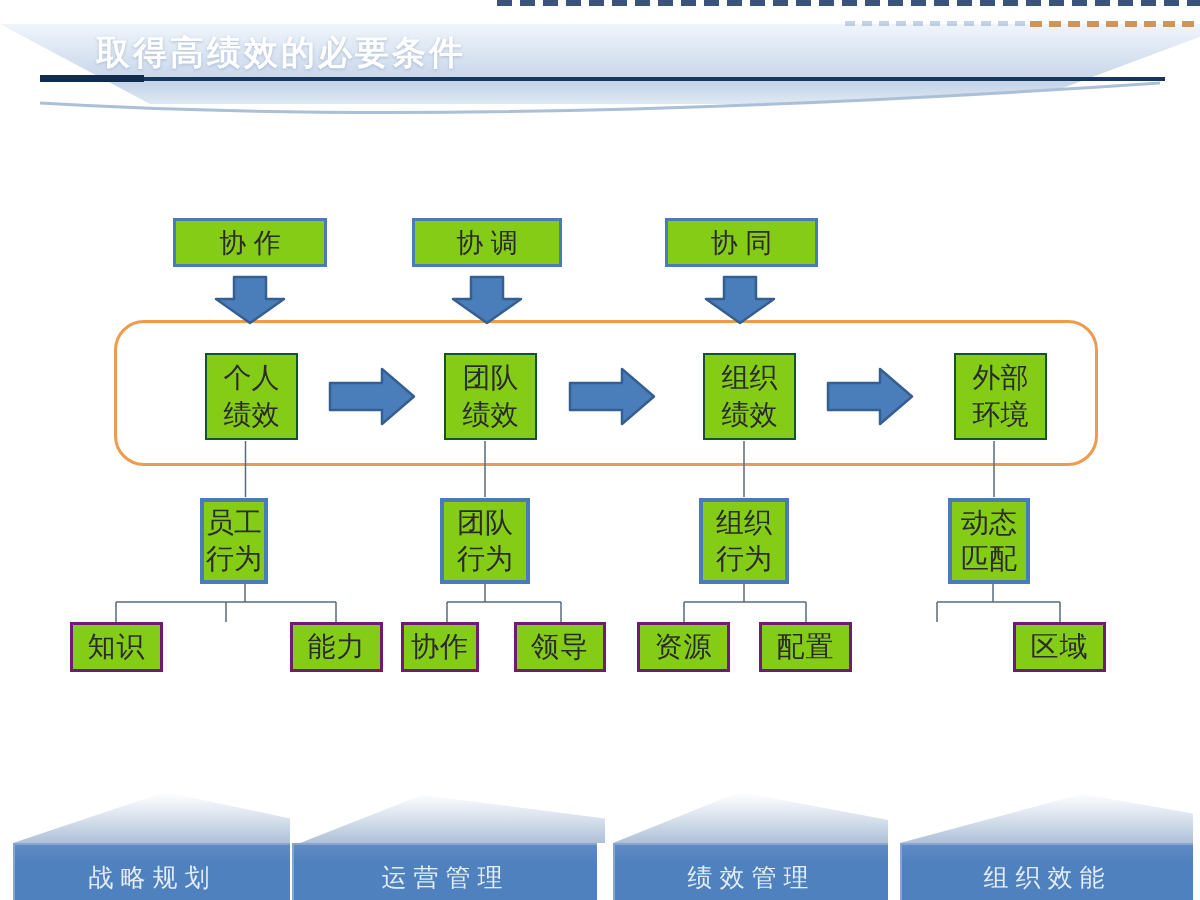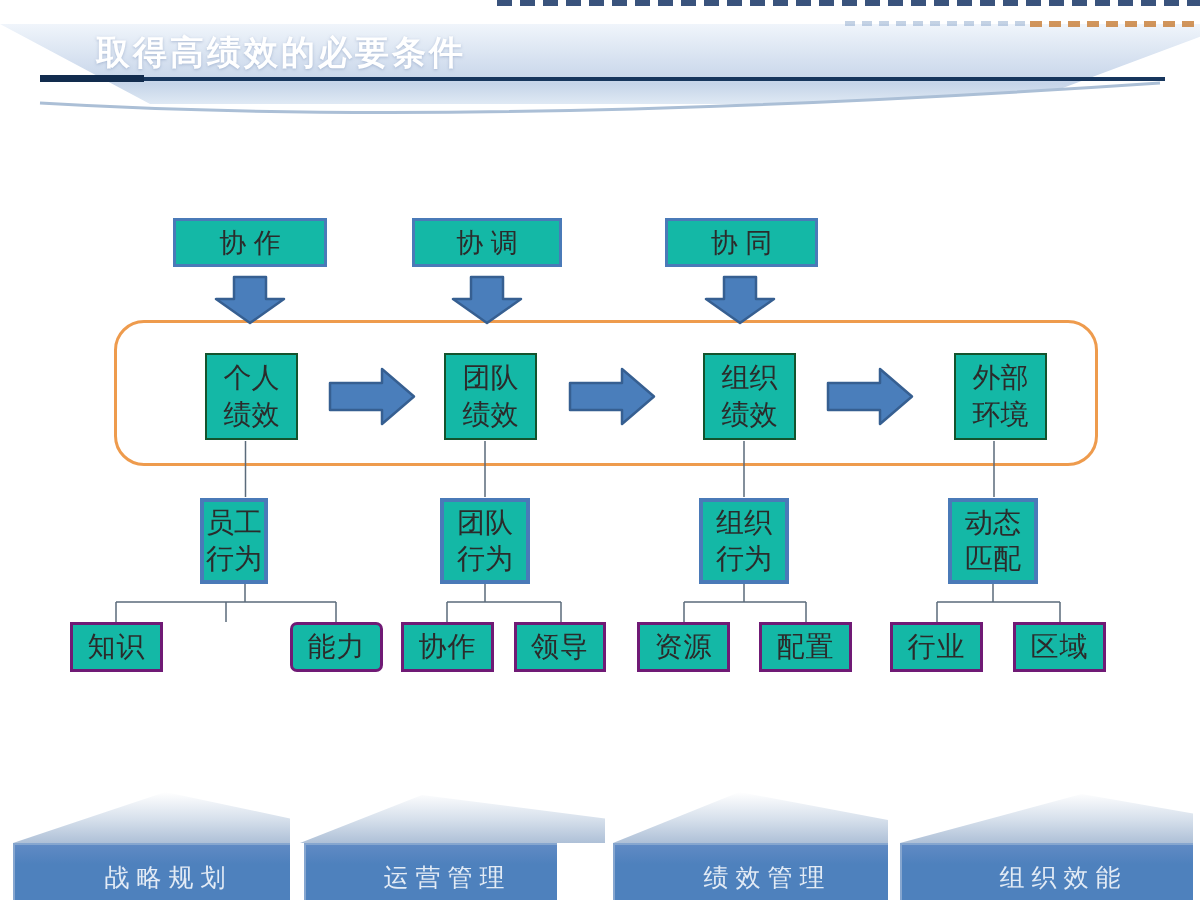--- a/index.html
+++ b/index.html
@@ -20,35 +20,35 @@
   .hdr-wedge-right{position:absolute;left:1020px;top:24px;width:180px;height:80px;background:#fff;
     clip-path:polygon(0 100%,100% 16%,100% 100%);}
   .hdr-swoosh{position:absolute;left:0;top:75px;}
   .hdr-line{position:absolute;left:140px;top:77px;width:1025px;height:4px;background:#17365d;}
   .hdr-line-cap{position:absolute;left:40px;top:75px;width:104px;height:7px;background:#122c4e;}
   .title{position:absolute;left:96px;top:30px;margin:0;font-size:34px;font-weight:bold;
     color:#ffffff;letter-spacing:3px;text-shadow:0 1px 3px rgba(130,150,185,.55);}
 
   
   .overlay{position:absolute;left:0;top:0;pointer-events:none;}
-  .box{position:absolute;box-sizing:border-box;background:#14b8a6;display:flex;
+  .box{position:absolute;box-sizing:border-box;background:#84cc16;display:flex;
     align-items:center;justify-content:center;text-align:left;color:#2b2b2b;}
   .cbox{border:3px solid #4a7ab8;font-size:27px;}
   .chainbox{border:2px solid #14532d;font-size:28px;line-height:1.3;white-space:pre-line;margin-left:6px;}
   .bbox{border:4px solid #4a7ab8;font-size:28px;line-height:1.3;white-space:pre-line;}
   .fbox{border:3px solid #701a75;font-size:28px;letter-spacing:1px;}
   .container-orange{position:absolute;left:114px;top:320px;width:984px;height:146px;
     box-sizing:border-box;border:3px solid #ee9b4d;border-radius:30px;background:transparent;}
 
   
   .panel-roof{position:absolute;top:792px;height:51px;
     background:linear-gradient(to top,#aec0d7 0%,#d5dfeb 45%,rgba(255,255,255,0) 100%);}
   .panel-blue{position:absolute;top:843px;height:57px;box-sizing:border-box;
     background:linear-gradient(180deg,#608ac4 0%,#4e81bd 35%,#4e81bd 100%);
-    background-color:#4e81bd;border-top:2px solid #86a6cf;border-left:2px solid #86a6cf;padding-left:16px;}
+    background-color:#4e81bd;border-top:2px solid #86a6cf;border-left:2px solid #86a6cf;}
   .panel-label{position:absolute;width:100%;top:16px;text-align:center;
     font-family:"Liberation Serif","DejaVu Serif",serif;font-size:25px;
     color:#e3ebf5;letter-spacing:7px;}
 </style>
 </head>
 <body>
 
 <div class="slide">
 
   <div class="hdr-band"></div>
@@ -100,41 +100,40 @@
 绩效</div>
   <div class="box chainbox" style="left:948px;top:353px;width:93px;height:87px;">外部
 环境</div>
 
   <div class="box bbox" style="left:200px;top:498px;width:68px;height:86px;">员工
 行为</div>
   <div class="box bbox" style="left:440px;top:498px;width:90px;height:86px;">团队
 行为</div>
   <div class="box bbox" style="left:699px;top:498px;width:90px;height:86px;">组织
 行为</div>
-  <div class="box bbox" style="left:948px;top:498px;width:90px;height:86px;">动态
+  <div class="box bbox" style="left:948px;top:498px;width:82px;height:86px;">动态
 匹配</div>
 
   <div class="box fbox" style="left:70px;top:622px;width:93px;height:50px;">知识</div>
-  <div class="box fbox" style="left:290px;top:622px;width:93px;height:50px;border-radius:7px;">能力</div>
-  <div class="box fbox" style="left:401px;top:622px;width:93px;height:50px;">协作</div>
+  <div class="box fbox" style="left:290px;top:622px;width:93px;height:50px;">能力</div>
+  <div class="box fbox" style="left:401px;top:622px;width:78px;height:50px;">协作</div>
   <div class="box fbox" style="left:514px;top:622px;width:92px;height:50px;">领导</div>
   <div class="box fbox" style="left:637px;top:622px;width:93px;height:50px;font-family:Liberation Mono, monospace;">资源</div>
   <div class="box fbox" style="left:759px;top:622px;width:93px;height:50px;">配置</div>
-  <div class="box fbox" style="left:890px;top:622px;width:93px;height:50px;">行业</div>
   <div class="box fbox" style="left:1013px;top:622px;width:93px;height:50px;">区域</div>
 
   <div class="panel-roof" style="left:13px;width:277px;clip-path:polygon(0 100%,55% 0,100% 52%,100% 100%);"></div>
   <div class="panel-roof" style="left:300px;width:305px;clip-path:polygon(0 100%,40% 6%,100% 52%,100% 100%);"></div>
   <div class="panel-roof" style="left:613px;width:275px;clip-path:polygon(0 100%,46% 0,100% 55%,100% 100%);"></div>
   <div class="panel-roof" style="left:900px;width:293px;clip-path:polygon(0 100%,62% 4%,100% 42%,100% 100%);"></div>
 
   <div class="panel-blue" style="left:13px;width:277px;">
     <div class="panel-label">战略规划</div>
   </div>
-  <div class="panel-blue" style="left:304px;width:253px;">
+  <div class="panel-blue" style="left:292px;width:305px;">
     <div class="panel-label">运营管理</div>
   </div>
   <div class="panel-blue" style="left:613px;width:275px;">
     <div class="panel-label">绩效管理</div>
   </div>
   <div class="panel-blue" style="left:900px;width:293px;">
     <div class="panel-label">组织效能</div>
   </div>
 
 </div>

